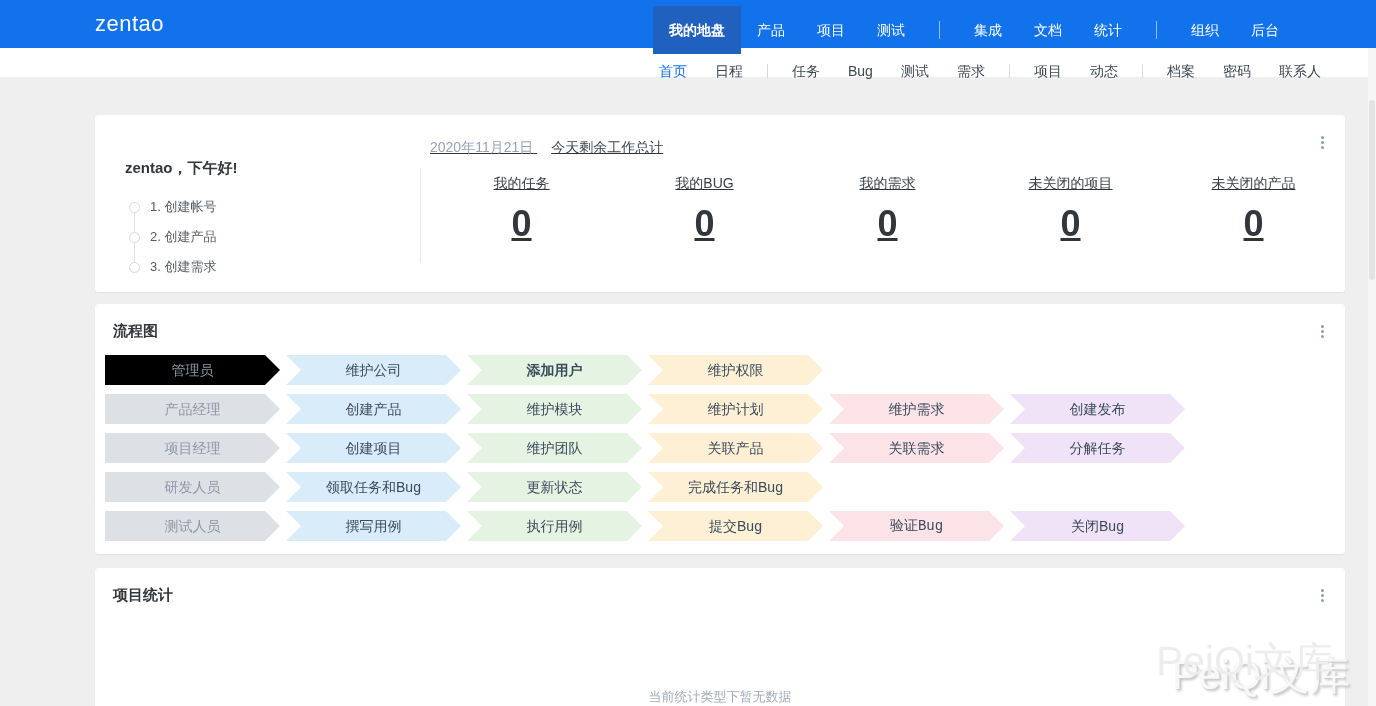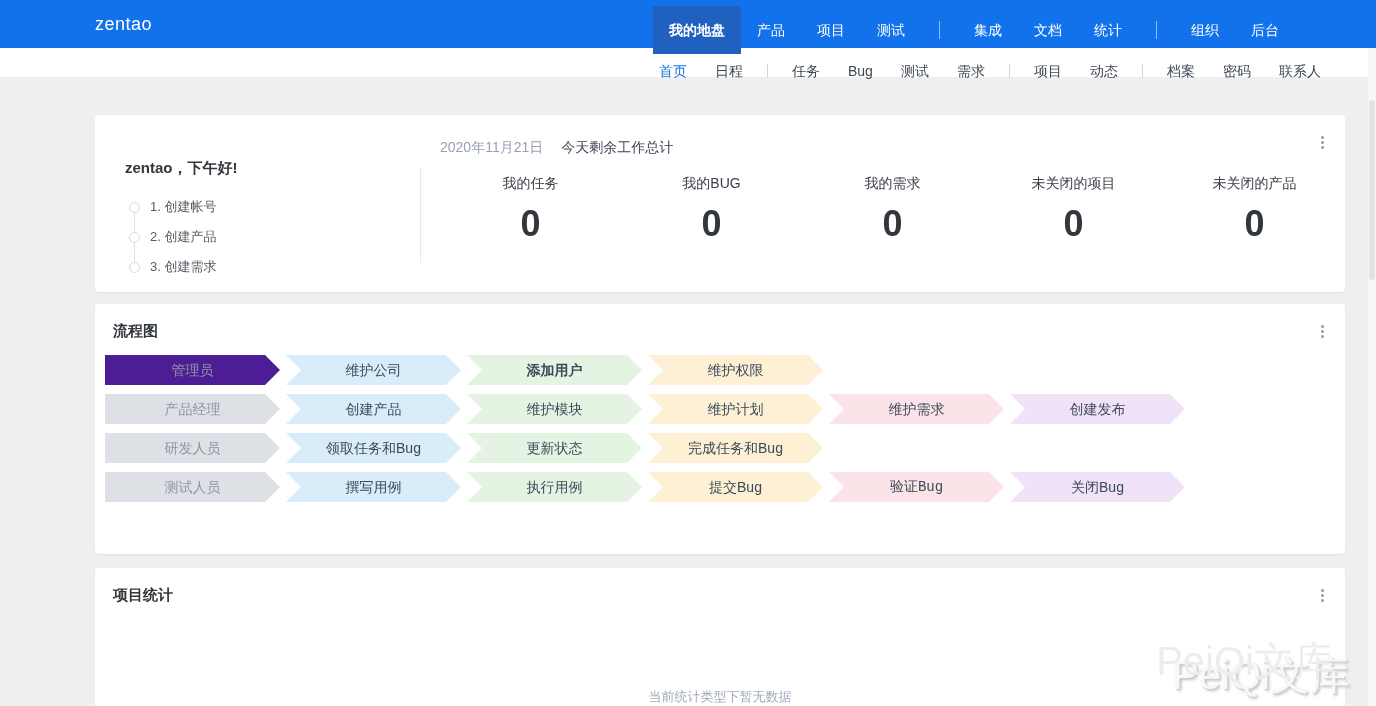--- a/index.html
+++ b/index.html
@@ -9,21 +9,21 @@
     background:#efefef; color:#333; position:relative;
   }
 
   
   .topnav {
     position:relative; height:48px; background:var(--navbar-bg,#1172ec);
     color:#fff; z-index:5;
   }
   .logo {
     position:absolute; left:95px; top:0; line-height:48px;
-    font-size:18px; letter-spacing:.5px; cursor:pointer;text-align:right;
+    font-size:22px; letter-spacing:.5px; cursor:pointer;text-align:right;
   }
   .topnav-menu { position:absolute; left:637px; top:0; height:60px; display:flex; align-items:center;padding-left:16px; }
   .topnav-item {
     display:block; height:48px; line-height:48px; padding:0 16px;
     color:#fff; font-size:14px; text-decoration:none; cursor:pointer; white-space:nowrap;
   }
   .topnav-item.active { background:var(--navbar-active-bg,#2061c0); font-weight:bold; }
   .topnav-divider { width:1px; height:18px; background:rgba(255,255,255,.55); margin:0 18px; }
 
   
@@ -59,21 +59,21 @@
   .steps:before { content:""; position:absolute; left:5px; top:16px; bottom:14px; width:1px; background:#e2e2e2; }
   .step { display:flex; align-items:center; height:30px; position:relative; }
   .step .dot {
     width:11px; height:11px; border-radius:50%; background:#fff;
     border:1px solid #d9d9d9; flex:none; z-index:1;
   }
   .step .step-label { margin-left:10px; font-size:13px; color:#555b63; cursor:pointer; }
 
   .vdivider { position:absolute; left:325px; top:53px; height:95px; width:1px; background:#e8e8e8; }
 
-  .welcome-right { flex:1; padding:24px 0 0 20px; }
+  .welcome-right { flex:1; padding:24px 0 0 10px;text-decoration:underline; }
   .date-row { font-size:14px; padding-left:0; }
   .current-date { color:#98a1b3; }
   .summary-title { color:#3c4353; margin-left:14px; }
   .stats-row { display:flex; margin-top:18px; }
   .stat-col { flex:1; text-align:center; }
   .stat-label { font-size:14px; color:#3a4049; }
   .stat-value { font-size:36px; font-weight:bold; color:#32373d; margin-top:10px; cursor:pointer; }
 
   
   .flow-panel { height:250px; margin-bottom:14px; padding:18px 10px 0 10px; }
@@ -206,34 +206,42 @@
         <i></i>
         <i></i>
         <i></i>
       </div>
   </section>
 
   <section class="panel flow-panel">
     <h3 class="panel-title">流程图</h3>
     <div id="flow-rows">
         <div class="flow-row">
-          <div class="flow-arrow first" style="background: #4c1d95; color: rgb(142, 150, 165);">管理员</div>
+          <div class="flow-arrow first" style="background: #000000; color: rgb(142, 150, 165);">管理员</div>
           <div class="flow-arrow" style="background: rgb(217, 236, 250); color: rgb(59, 74, 90);">维护公司</div>
           <div class="flow-arrow" style="background: rgb(229, 243, 226); color: rgb(59, 74, 90); font-weight: bold;">添加用户</div>
           <div class="flow-arrow" style="background: rgb(253, 240, 213); color: rgb(59, 74, 90);">维护权限</div>
         </div>
         <div class="flow-row">
           <div class="flow-arrow first" style="background: rgb(221, 225, 230); color: rgb(142, 150, 165);">产品经理</div>
           <div class="flow-arrow" style="background: rgb(217, 236, 250); color: rgb(59, 74, 90);">创建产品</div>
           <div class="flow-arrow" style="background: rgb(229, 243, 226); color: rgb(59, 74, 90);">维护模块</div>
           <div class="flow-arrow" style="background: rgb(253, 240, 213); color: rgb(59, 74, 90);">维护计划</div>
           <div class="flow-arrow" style="background: rgb(251, 227, 232); color: rgb(59, 74, 90);">维护需求</div>
           <div class="flow-arrow" style="background: rgb(241, 227, 247); color: rgb(59, 74, 90);">创建发布</div>
         </div>
         <div class="flow-row">
+          <div class="flow-arrow first" style="background: rgb(221, 225, 230); color: rgb(142, 150, 165);">项目经理</div>
+          <div class="flow-arrow" style="background: rgb(217, 236, 250); color: rgb(59, 74, 90);">创建项目</div>
+          <div class="flow-arrow" style="background: rgb(229, 243, 226); color: rgb(59, 74, 90);">维护团队</div>
+          <div class="flow-arrow" style="background: rgb(253, 240, 213); color: rgb(59, 74, 90);">关联产品</div>
+          <div class="flow-arrow" style="background: rgb(251, 227, 232); color: rgb(59, 74, 90);">关联需求</div>
+          <div class="flow-arrow" style="background: rgb(241, 227, 247); color: rgb(59, 74, 90);">分解任务</div>
+        </div>
+        <div class="flow-row">
           <div class="flow-arrow first" style="background: rgb(221, 225, 230); color: rgb(142, 150, 165);">研发人员</div>
           <div class="flow-arrow" style="background: rgb(217, 236, 250); color: rgb(59, 74, 90);">领取任务和Bug</div>
           <div class="flow-arrow" style="background: rgb(229, 243, 226); color: rgb(59, 74, 90);">更新状态</div>
           <div class="flow-arrow" style="background: rgb(253, 240, 213); color: rgb(59, 74, 90);">完成任务和Bug</div>
         </div>
         <div class="flow-row">
           <div class="flow-arrow first" style="background: rgb(221, 225, 230); color: rgb(142, 150, 165);">测试人员</div>
           <div class="flow-arrow" style="background: rgb(217, 236, 250); color: rgb(59, 74, 90);">撰写用例</div>
           <div class="flow-arrow" style="background: rgb(229, 243, 226); color: rgb(59, 74, 90);">执行用例</div>
           <div class="flow-arrow" style="background: rgb(253, 240, 213); color: rgb(59, 74, 90);">提交Bug</div>

